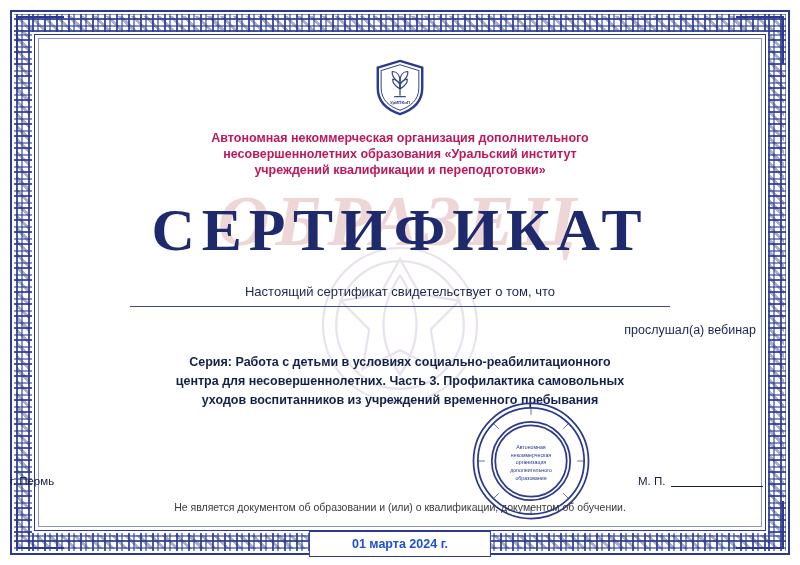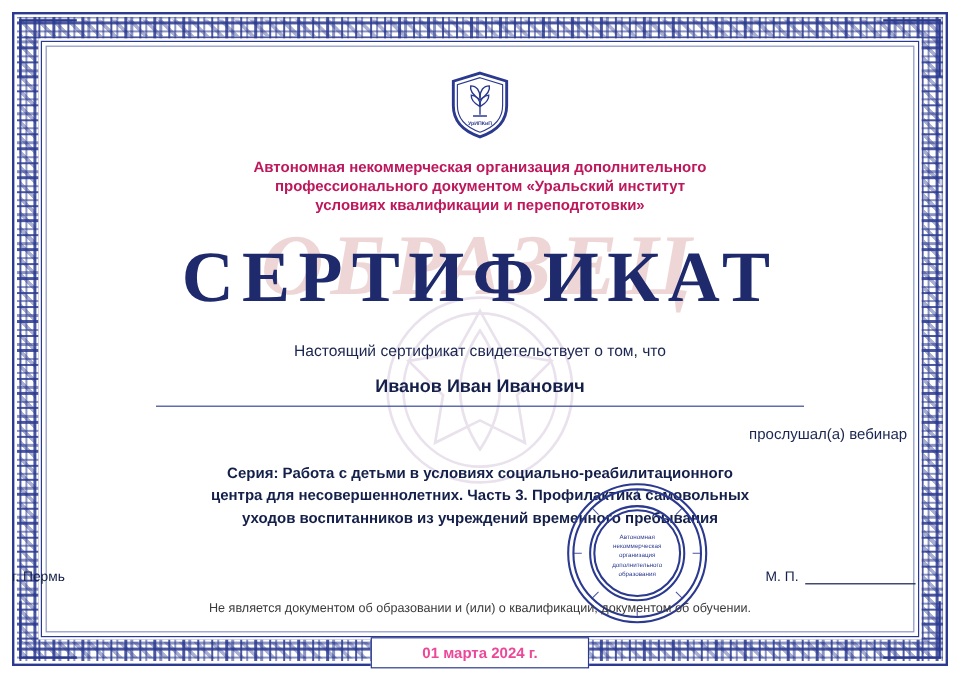--- a/index.html
+++ b/index.html
@@ -194,21 +194,21 @@
   }
   .date-box {
     position: absolute;
     left: 50%;
     transform: translateX(-50%);
     bottom: 8px;
     border: 1px solid #2b3a8f;
     padding: 5px 42px;
     font-size: 12.5px;
     font-weight: bold;
-    color: #ec4899;
+    color: #1d4ed8;
     background: #fff;
     text-align: right;
   }
 
   
   .stamp {
     position: absolute;
     left: 470px;
     top: 400px;
     width: 122px;
@@ -253,29 +253,28 @@
         <path d="M60 52 C72 44 78 36 76 28 C66 28 60 36 60 48"></path>
         <path d="M60 64 C50 58 44 52 45 44 C54 45 60 52 60 62"></path>
         <path d="M60 64 C70 58 76 52 75 44 C66 45 60 52 60 62"></path>
         <path d="M48 80 H72"></path>
       </g>
       <text x="60" y="95" text-anchor="middle" font-family="Liberation Sans, sans-serif" font-size="9" font-weight="bold" fill="#2b3a8f">УрИПКиП</text>
     </svg>
 
     <div class="org">
       <div>Автономная некоммерческая организация дополнительного</div>
-      <div>профессионального документом «Уральский институт</div>
-      <div>условиях квалификации и переподготовки»</div>
+      <div>несовершеннолетних образования «Уральский институт</div>
+      <div>учреждений квалификации и переподготовки»</div>
     </div>
 
     <div class="title">СЕРТИФИКАТ</div>
 
     <div class="subtitle">Настоящий сертификат свидетельствует о том, что</div>
 
-    <div class="name">Иванов Иван Иванович</div>
     <div class="name-rule"></div>
 
     <div class="attended">прослушал(а) вебинар</div>
 
     <div class="course">
       <div>Серия: Работа с детьми в условиях социально-реабилитационного</div>
       <div>центра для несовершеннолетних. Часть 3. Профилактика самовольных</div>
       <div>уходов воспитанников из учреждений временного пребывания</div>
     </div>
   </div>

